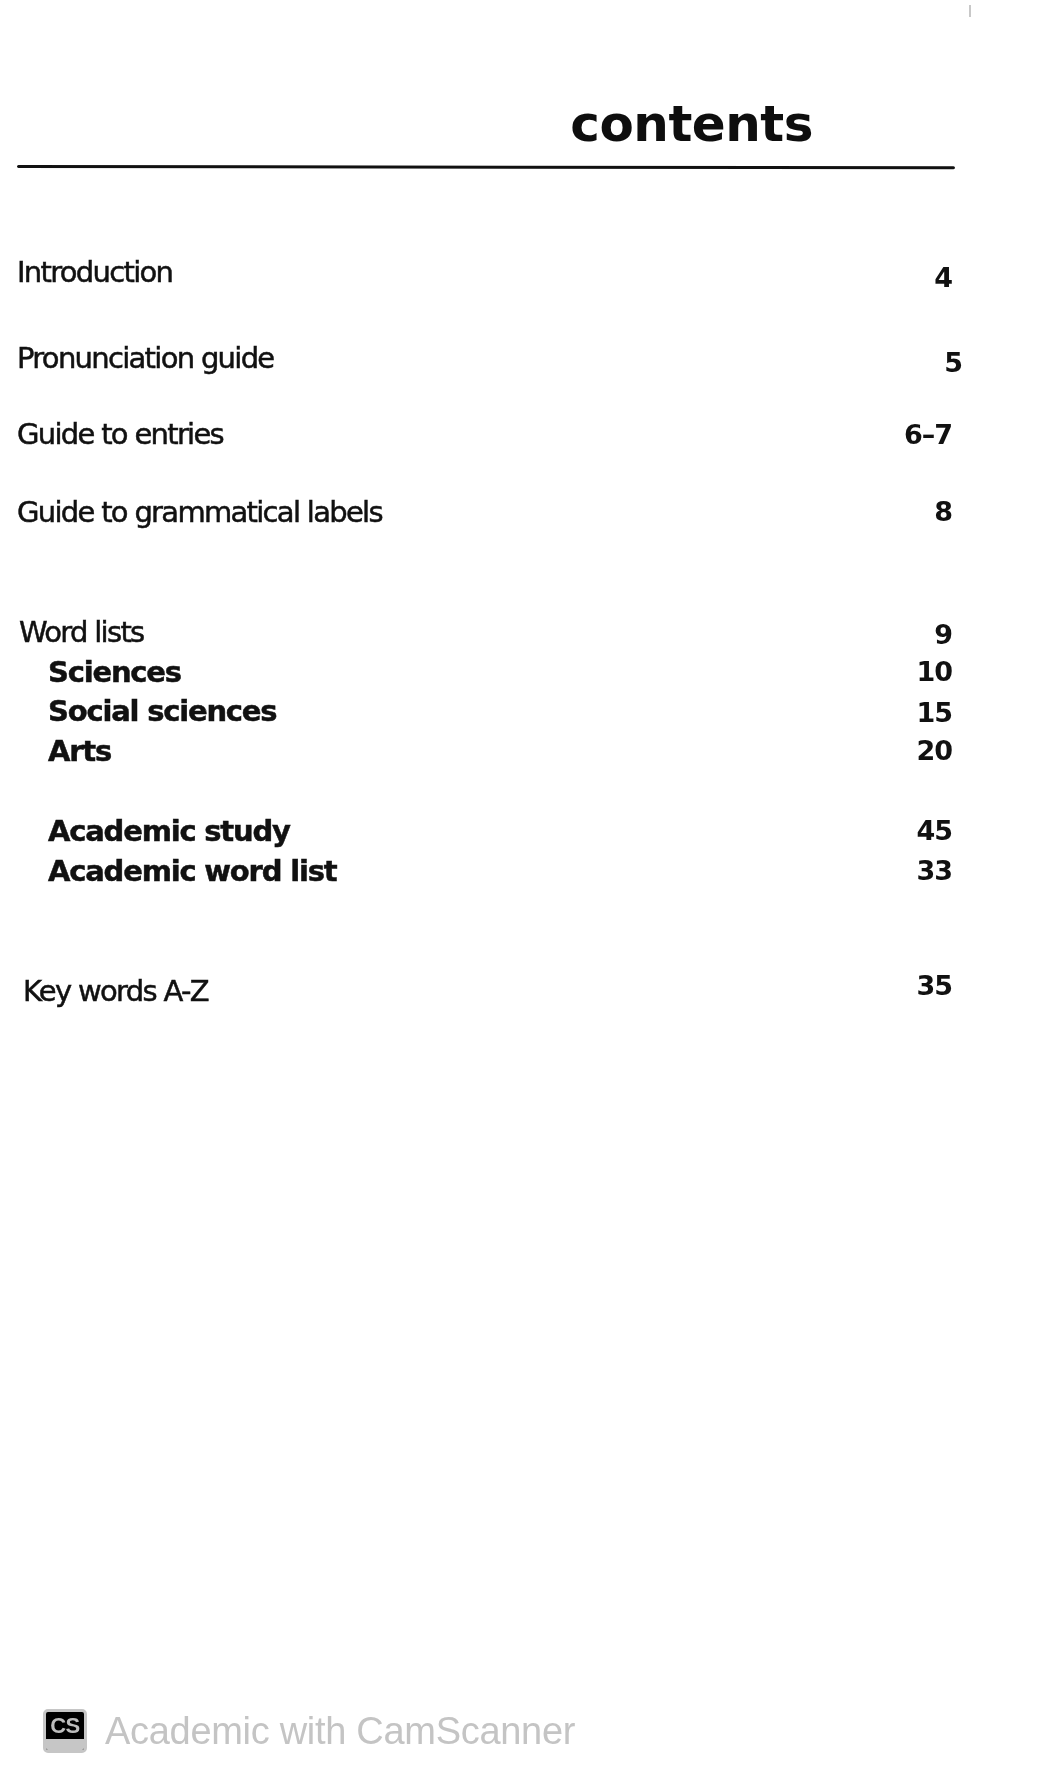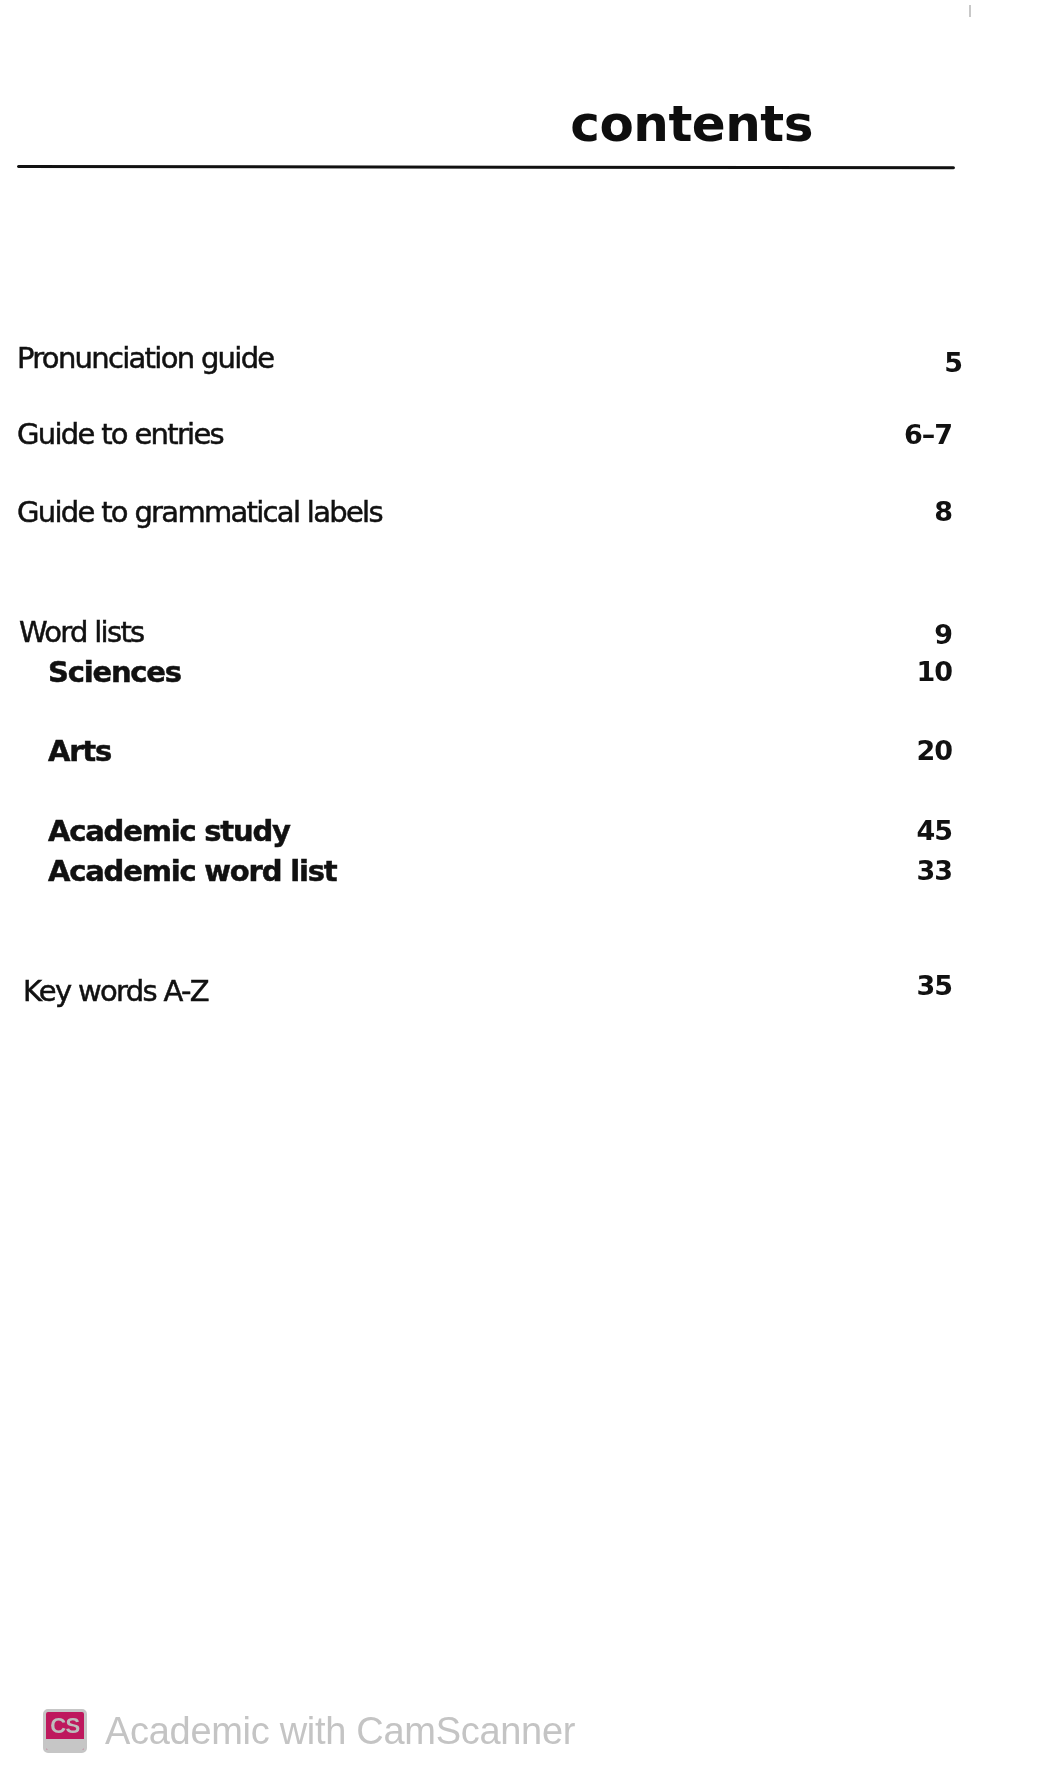--- a/index.html
+++ b/index.html
@@ -98,21 +98,21 @@
     display: flex;
     align-items: center;
   }
   .cs-logo {
     width: 44px;
     height: 44px;
     border: 3px solid #c6c6c6;
     border-radius: 5px;
     box-sizing: border-box;
     position: relative;
-    background: #be185d;
+    background: #000000;
     overflow: hidden;
   }
   .cs-logo .cs-text {
     position: absolute;
     left: 0; right: 0;
     top: 2px;
     text-align: center;
     font-family: "Liberation Sans", sans-serif;
     font-weight: bold;
     font-size: 22px;
@@ -139,20 +139,24 @@
 </head>
 <body>
 
 <div class="page">
 
   <div class="scan-mark"></div>
 
   <div class="title">contents</div>
   <div class="rule"></div>
 
+  <div class="toc-row" style="top:250px;">
+    <span class="toc-label top-plain">Introduction</span>
+    <span class="toc-page" style="bottom:-6px;">4</span>
+  </div>
 
   <div class="toc-row" style="top:336px;padding-left:10px;">
     <span class="toc-label top-plain">Pronunciation guide</span>
     <span class="toc-page" style="bottom:-5px;">5</span>
   </div>
 
   <div class="toc-row" style="top:412px;">
     <span class="toc-label top-plain">Guide to entries</span>
     <span class="toc-page" style="bottom:-1px;">6–7</span>
   </div>
@@ -165,20 +169,24 @@
   <div class="toc-row" style="top:610px;">
     <span class="toc-label top-plain" style="left:19px;">Word lists</span>
     <span class="toc-page" style="bottom:-3px;">9</span>
   </div>
 
   <div class="toc-row" style="top:650px;">
     <span class="toc-label sub">Sciences</span>
     <span class="toc-page">10</span>
   </div>
 
+  <div class="toc-row" style="top:689px;">
+    <span class="toc-label sub">Social sciences</span>
+    <span class="toc-page" style="bottom:-2px;">15</span>
+  </div>
 
   <div class="toc-row" style="top:729px;">
     <span class="toc-label sub">Arts</span>
     <span class="toc-page">20</span>
   </div>
 
 
   <div class="toc-row" style="top:809px;">
     <span class="toc-label sub">Academic study</span>
     <span class="toc-page">45</span>

